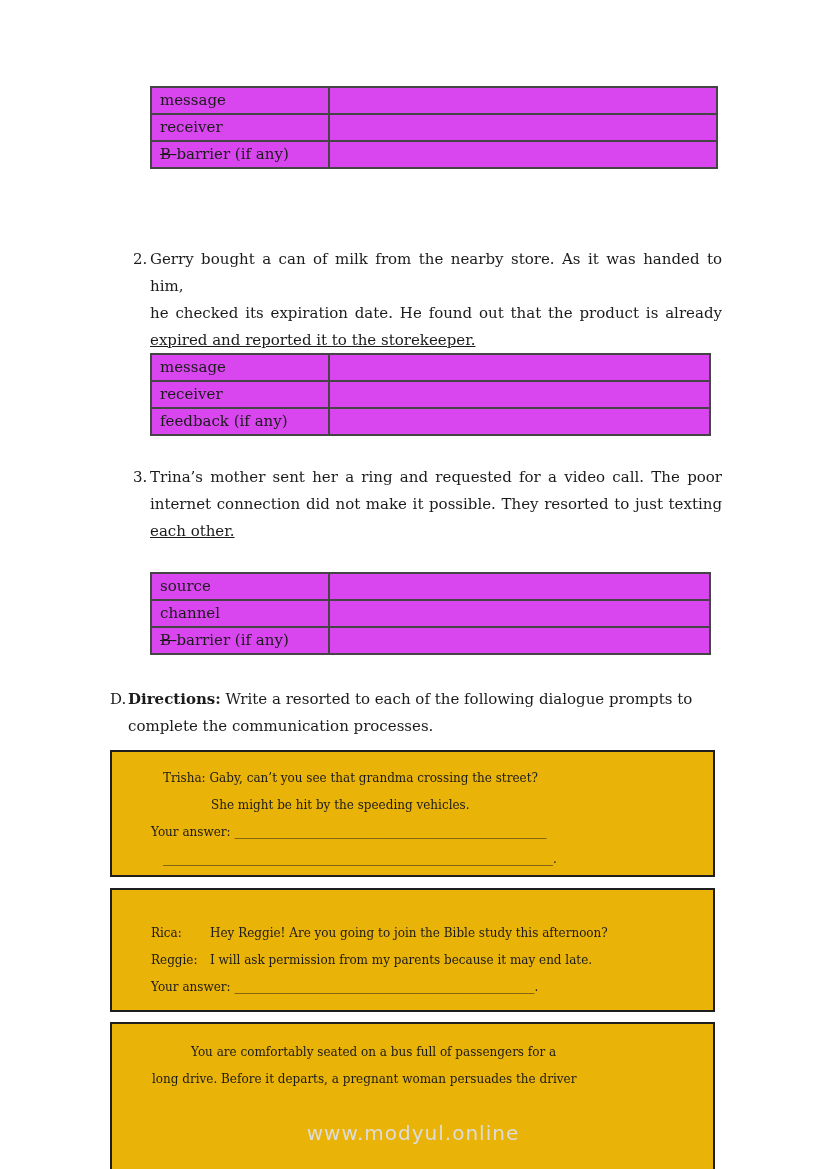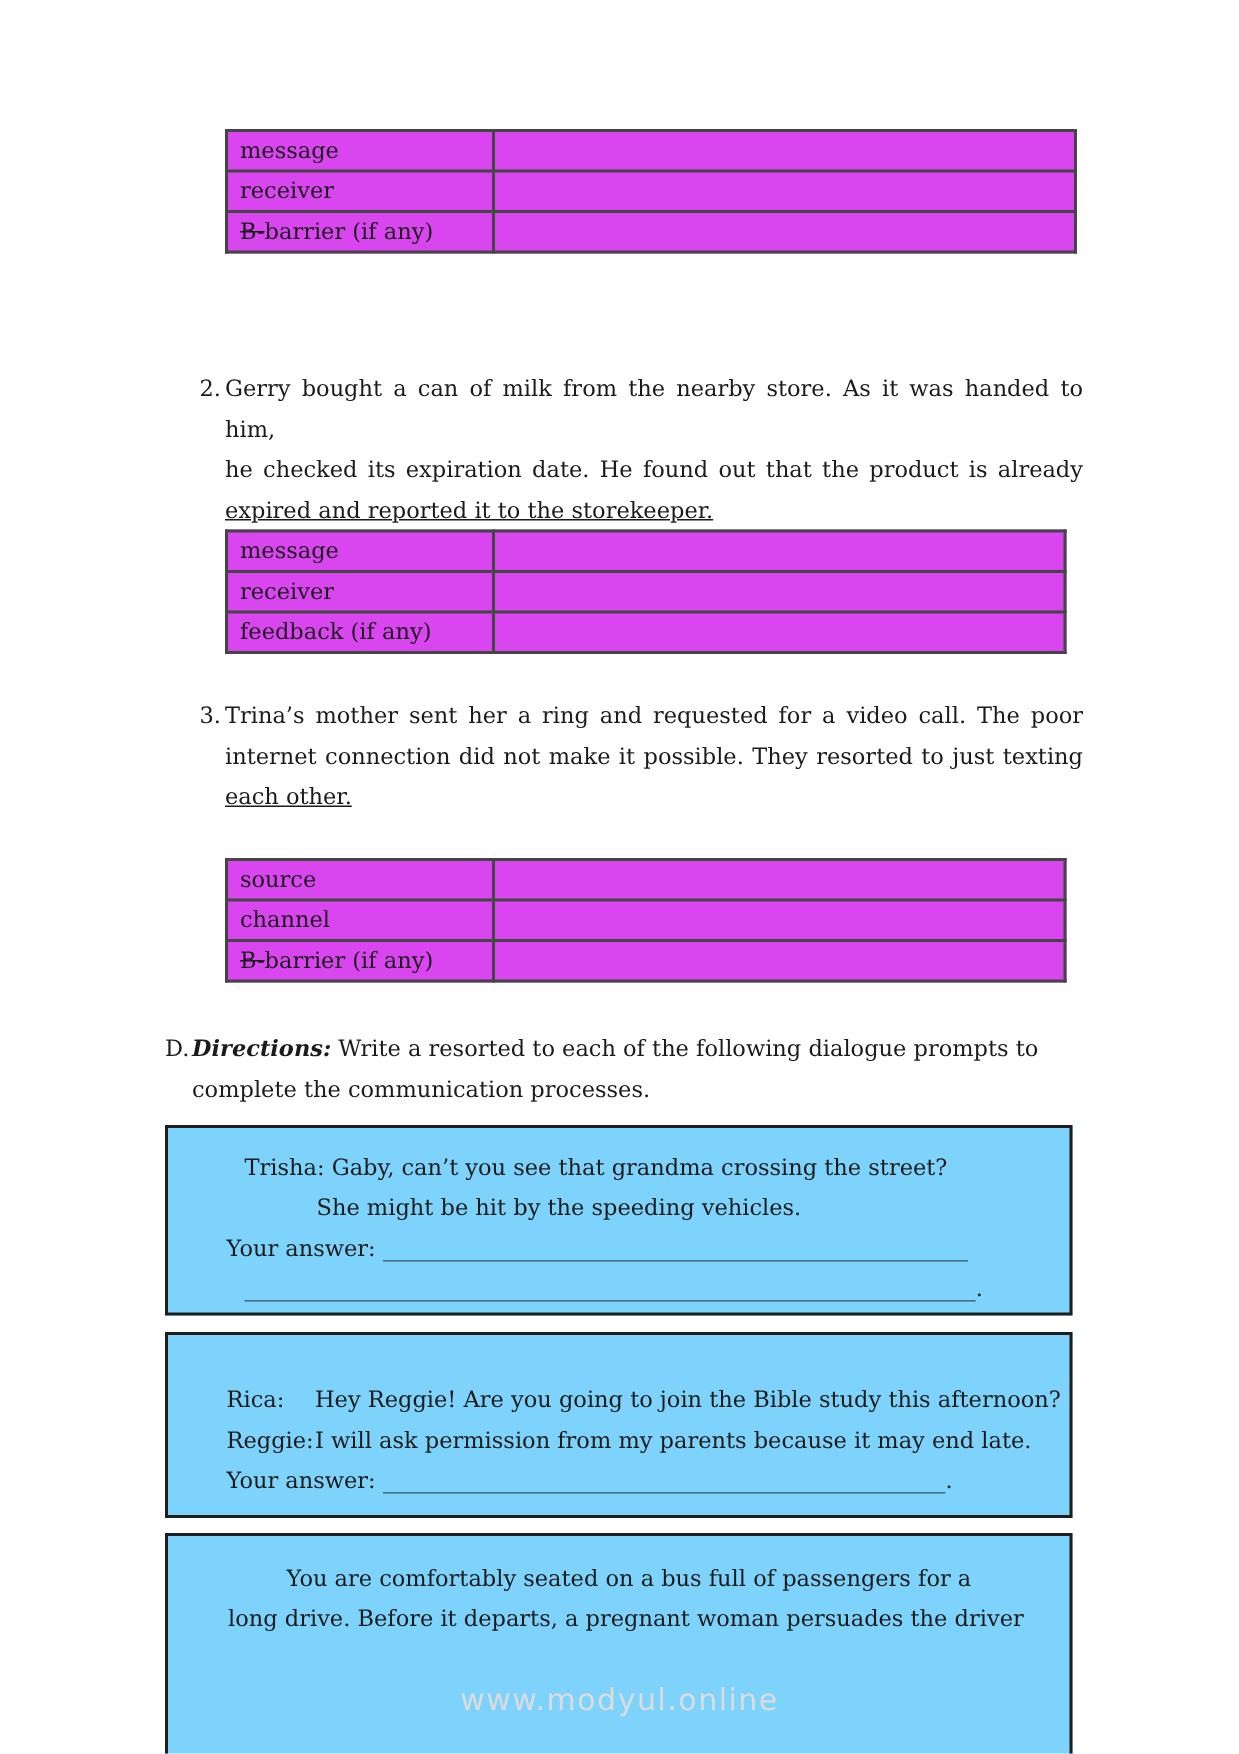--- a/index.html
+++ b/index.html
@@ -17,25 +17,25 @@
   .struck{text-decoration:line-through;}
   
   .item{position:absolute;display:flex;font-size:15px;line-height:27px;}
   .item .num{width:17px;flex:none;}
   .item .body{flex:1;}
   .jline{text-align:justify;text-align-last:justify;}
   .jline.last{text-align-last:left;text-decoration:underline;}
   
   .directions{position:absolute;display:flex;font-size:15px;line-height:27px;}
   .directions .letter{width:18px;flex:none;}
-  .dir-label{font-weight:bold;font-style:italic;}
+  .dir-label{font-weight:bold;}
   
   .dlgbox{
-    position:absolute;border:2px solid #1e1e1e;box-sizing:border-box;background:#7dd3fc;
-    font-size:15px;line-height:27px;
+    position:absolute;border:2px solid #1e1e1e;box-sizing:border-box;background:#eab308;
+    font-size:12px;line-height:27px;
   }
   .b1-line1{margin-left:51px;}
   .b1-line2{margin-left:99px;}
   .b1-line3{margin-left:39px;}
   .b1-line4{margin-left:51px;}
   .spk-row{display:flex;margin-left:39px;}
   .spk{width:59px;flex:none;}
   .b2-answer{margin-left:39px;}
   .b3-line1{margin-left:79px;}
   .b3-line2{margin-left:40px;}

